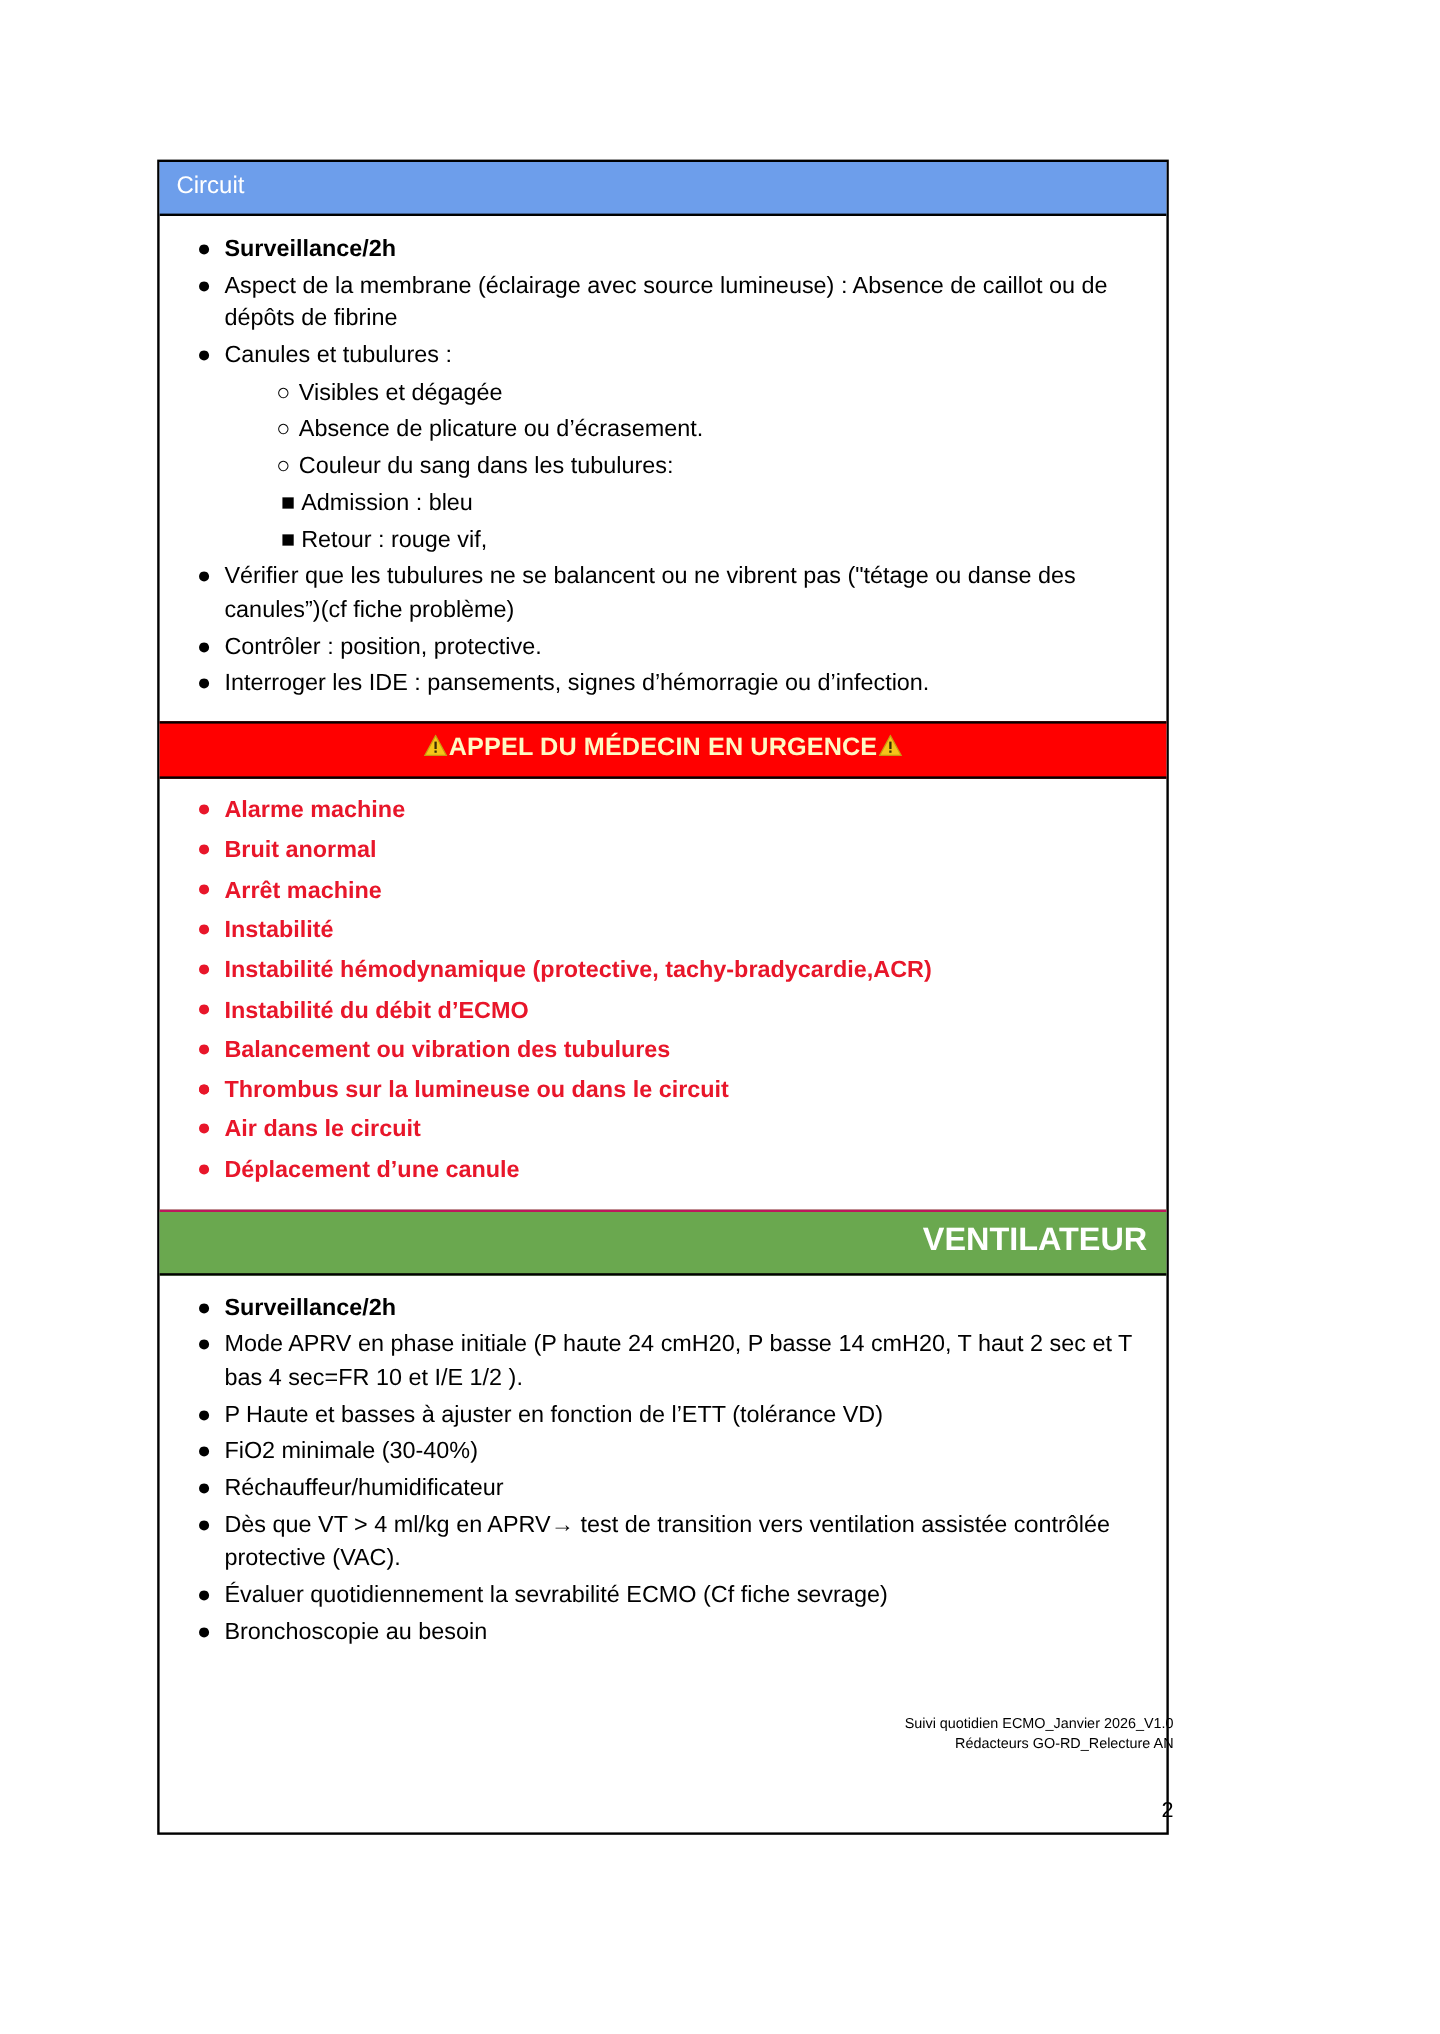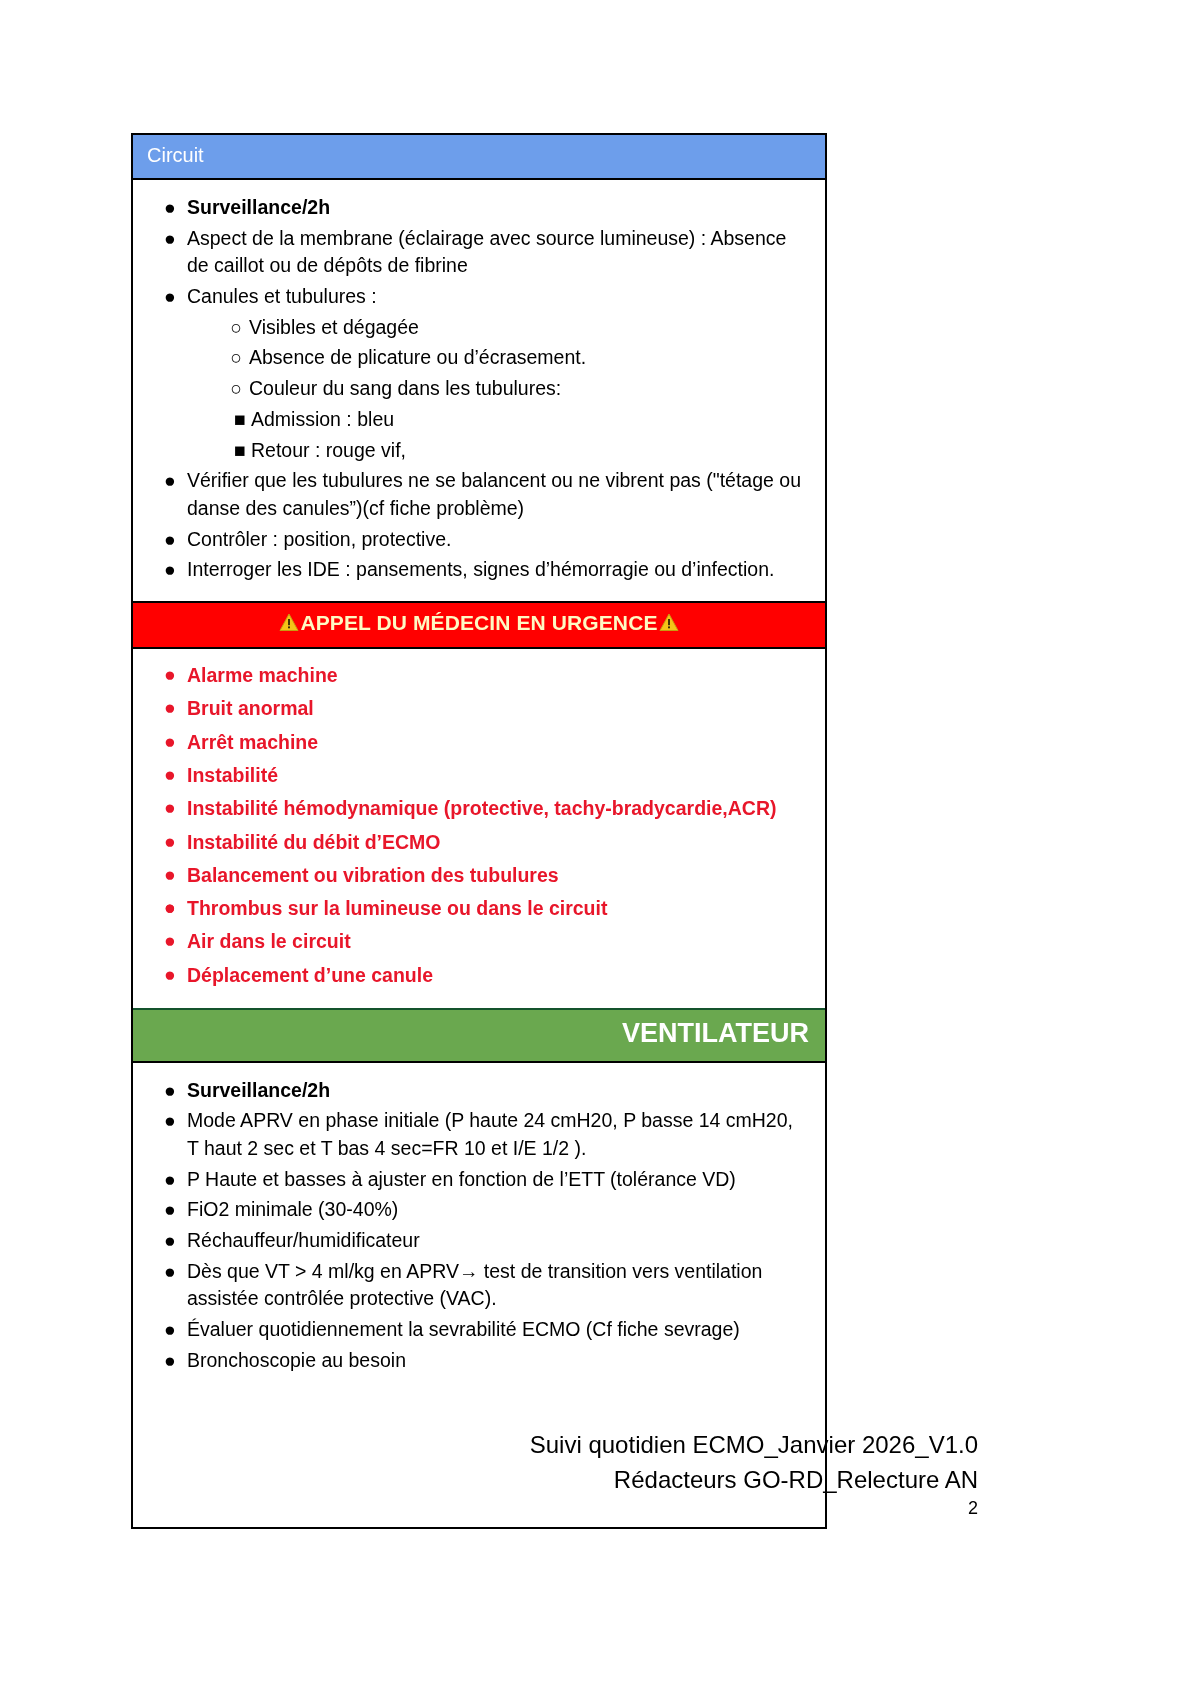--- a/index.html
+++ b/index.html
@@ -23,21 +23,21 @@
     width: 1200px;
     height: 1695px;
     background: #ffffff;
   }
 
   
   .doc-table {
     position: absolute;
     left: 131px;
     top: 133px;
-    width: 696px;
+    width: 843px;
     border: 2px solid #000000;
     box-sizing: border-box;
     background: #ffffff;
   }
 
   
   .band {
     box-sizing: border-box;
     border-bottom: 2px solid #000000;
     padding: 5px 12px;
@@ -60,21 +60,21 @@
     border-top: 2px solid #000000;
     letter-spacing: 0.1px;
   }
   .band-green {
     background: #6aa84f;
     color: #ffffff;
     font-weight: bold;
     font-size: 27px;
     text-align: right;
     padding: 7px 16px 10px 14px;
-    border-top: 2px solid #14532d;
+    border-top: 2px solid #be185d;
   }
   .warn-ico {
     display: inline-block;
     vertical-align: -2px;
     margin: 0 1px;
   }
 
   
   .cell {
     padding: 14px 16px 14px 18px;
@@ -128,21 +128,21 @@
 
   
   .footer {
     position: absolute;
     left: 0;
     top: 1428px;
     width: 1200px;
     text-align: right;
     padding-right: 222px;
     box-sizing: border-box;
-    font-size: 24px;
+    font-size: 12px;
     line-height: 1.45;
     color: #000000;
   }
   .footer div { margin: 0; }
   .pageno {
     position: absolute;
     left: 0;
     top: 1498px;
     width: 1200px;
     text-align: right;

